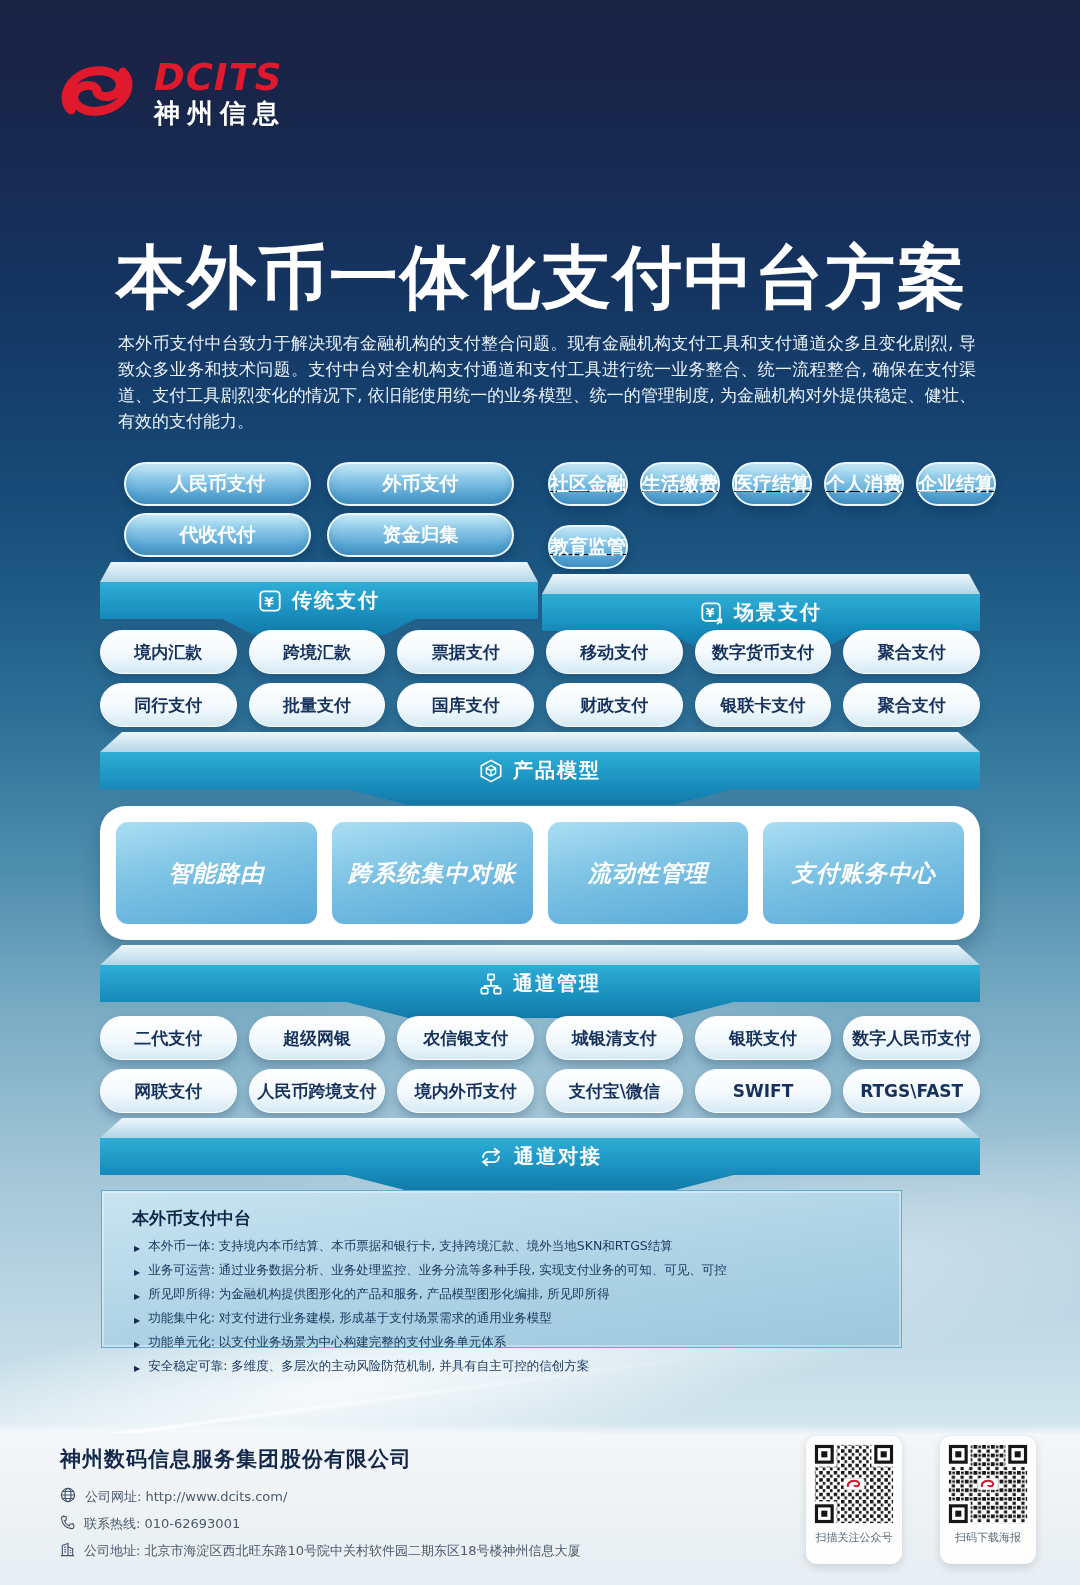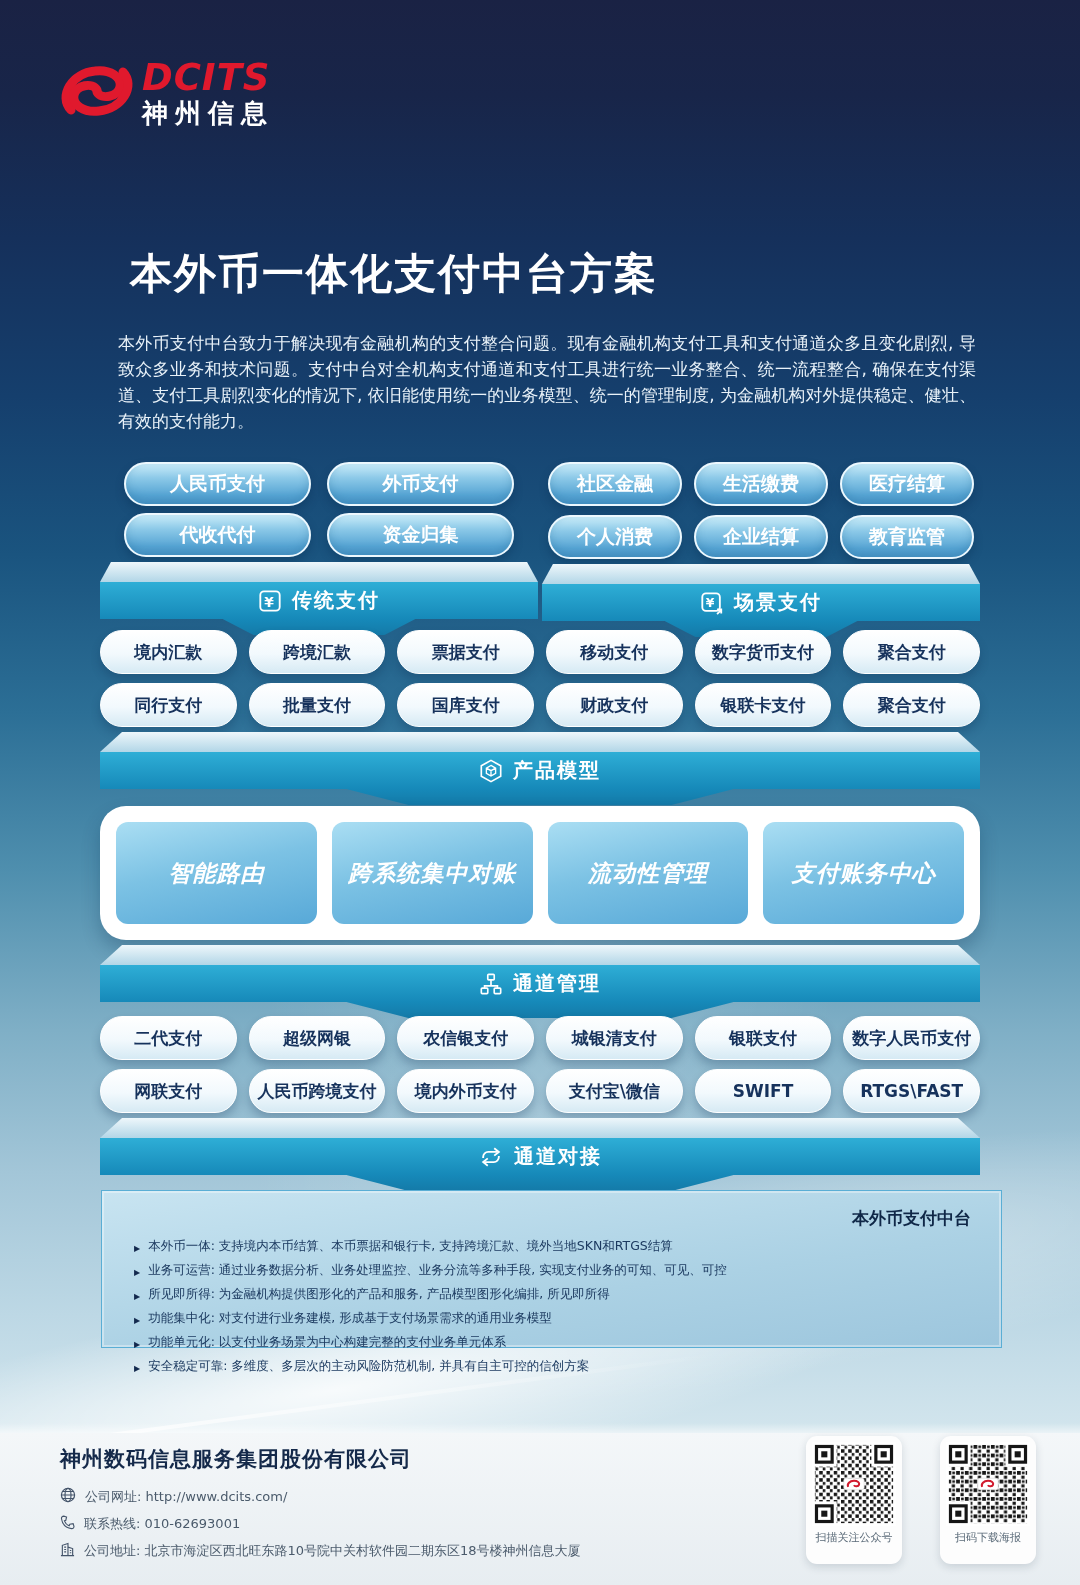--- a/index.html
+++ b/index.html
@@ -10,40 +10,40 @@
   .streak{position:absolute;pointer-events:none;}
   .s4{top:880px;left:-150px;width:1400px;height:300px;transform:rotate(-5deg);
       background:linear-gradient(100deg,rgba(255,255,255,0) 30%,rgba(255,255,255,.14) 50%,rgba(255,255,255,0) 70%);}
   .s2{top:1160px;right:-280px;width:1200px;height:220px;transform:rotate(-9deg);opacity:.5;
       background:radial-gradient(ellipse at center,rgba(255,255,255,.8),rgba(255,255,255,0) 70%);}
   .s1{top:1290px;left:-240px;width:1150px;height:200px;transform:rotate(-9deg);
       background:radial-gradient(ellipse at center,rgba(255,255,255,.85),rgba(255,255,255,0) 70%);}
   .s3{top:1404px;left:-60px;width:780px;height:4px;transform:rotate(-7.5deg);
       background:linear-gradient(90deg,rgba(255,255,255,.95),rgba(255,255,255,0));}
   
-  .logo-row{position:absolute;top:58px;left:56px;display:flex;align-items:center;gap:4px;}
+  .logo-row{position:absolute;top:58px;left:56px;display:flex;align-items:center;gap:16px;}
   .logo-text{display:flex;flex-direction:column;line-height:1.05;}
   .logo-en{color:#e0192d;font-size:37px;font-weight:bold;font-style:italic;letter-spacing:1px;}
   .logo-cn{color:#fff;font-size:26px;font-weight:bold;letter-spacing:7px;margin-top:2px;}
   
-  .title{position:absolute;top:232px;left:116px;width:866px;margin:14px;color:#fff;
-    font-size:42px;font-weight:bold;letter-spacing:2px;white-space:nowrap;}
+  .title{position:absolute;top:232px;left:116px;width:866px;margin:0;color:#fff;
+    font-size:69px;font-weight:bold;letter-spacing:2px;white-space:nowrap;}
   .desc{position:absolute;top:330px;left:118px;width:858px;margin:0;color:#e9f2f9;
     font-size:17px;line-height:26px;text-align:justify;}
   
   .pill{display:flex;align-items:center;justify-content:center;height:44px;border-radius:22px;
     font-weight:bold;white-space:nowrap;}
   .pill.blue{background:linear-gradient(180deg,#c9ecf9 0%,#8cc9e8 35%,#57a5d4 78%,#4e9bcd 100%);
     border:2px solid #ecf8fe;color:#fff;font-size:19px;
     box-shadow:0 5px 10px rgba(4,40,77,.30), inset 0 -4px 8px rgba(20,90,140,.25);}
   .pill.white{background:linear-gradient(180deg,#ffffff 0%,#f2f9fd 55%,#d6eaf4 100%);
     border:1px solid #fff;color:#16325c;font-size:18px;
     box-shadow:0 6px 10px rgba(10,45,80,.25);}
   .cols2{display:grid;grid-template-columns:1fr 1fr;gap:7px 16px;padding:0 24px;}
-  .cols3{display:grid;grid-template-columns:repeat(3,1fr);gap:9px 12px;padding:0 6px;}
+  .cols3{display:grid;grid-template-columns:repeat(5,1fr);gap:19px 12px;padding:0 6px;text-decoration:underline;}
   .cols6{display:grid;grid-template-columns:repeat(6,1fr);gap:9px 12px;}
   .cols6 .pill{font-size:17px;}
   
   .wedge{height:20px;margin-top:5px;background:linear-gradient(180deg,#eef7fb,#b2d6e7);
     clip-path:polygon(2.5% 0,97.5% 0,100% 100%,0 100%);}
   .band{position:relative;height:37px;display:flex;align-items:center;justify-content:center;gap:10px;
     color:#fff;font-size:20px;font-weight:bold;letter-spacing:2px;
     background:linear-gradient(180deg,#2eaed6 0%,#1689b9 100%);}
   .tongue{position:absolute;top:100%;left:50%;transform:translateX(-50%);width:44%;height:16px;
     background:linear-gradient(180deg,#1689b9,#147aa8);
@@ -55,23 +55,23 @@
   #product{position:absolute;top:630px;left:100px;width:880px;}
   #mgmt{position:absolute;top:806px;left:100px;width:880px;}
   #channels{position:absolute;top:1016px;left:100px;width:880px;}
   
   .tray{background:#fff;border-radius:26px;padding:16px;height:134px;display:flex;gap:15px;
     box-shadow:0 10px 18px rgba(8,40,70,.25);font-style:italic;}
   .big-box{flex:1;border-radius:12px;display:flex;align-items:center;justify-content:center;
     color:#fff;font-size:23px;font-weight:bold;letter-spacing:1px;white-space:nowrap;
     background:linear-gradient(168deg,#aadef3 0%,#7cc2e4 45%,#58a9d8 100%);}
   
-  .summary{position:absolute;top:1190px;left:101px;width:901px;height:158px;padding:16px 30px 0;
+  .summary{position:absolute;top:1190px;left:101px;width:801px;height:158px;padding:16px 30px 0;
     background:linear-gradient(172deg,#c8e4f1 0%,#abd1e4 60%,#9dc6dd 100%);
-    border:1px solid #5aaed5;box-shadow:inset 0 0 0 2px rgba(255,255,255,.35);text-align:right;}
+    border:1px solid #5aaed5;box-shadow:inset 0 0 0 2px rgba(255,255,255,.35);}
   .summary-title{margin:0 0 8px;color:#0f2747;font-size:17px;font-weight:bold;}
   .bullet{display:flex;align-items:flex-start;margin-bottom:6px;color:#1c3a60;font-size:12.5px;line-height:15px;}
   .bullet .mark{flex:0 0 auto;font-size:8px;color:#13294e;margin:3px 8px 0 2px;}
   
   .footer{position:absolute;left:0;bottom:0;width:1080px;height:152px;
     background:linear-gradient(180deg,#f4f7f9 0%,#e7edf1 100%);}
   .footer:before{content:"";position:absolute;left:0;top:-10px;width:100%;height:10px;
     background:linear-gradient(180deg,rgba(255,255,255,0),rgba(255,255,255,.55));}
   .company{position:absolute;left:60px;top:12px;margin:0;color:#14294a;font-size:21px;font-weight:bold;letter-spacing:1px;}
   .contact{position:absolute;left:60px;top:54px;display:flex;flex-direction:column;gap:9px;}

